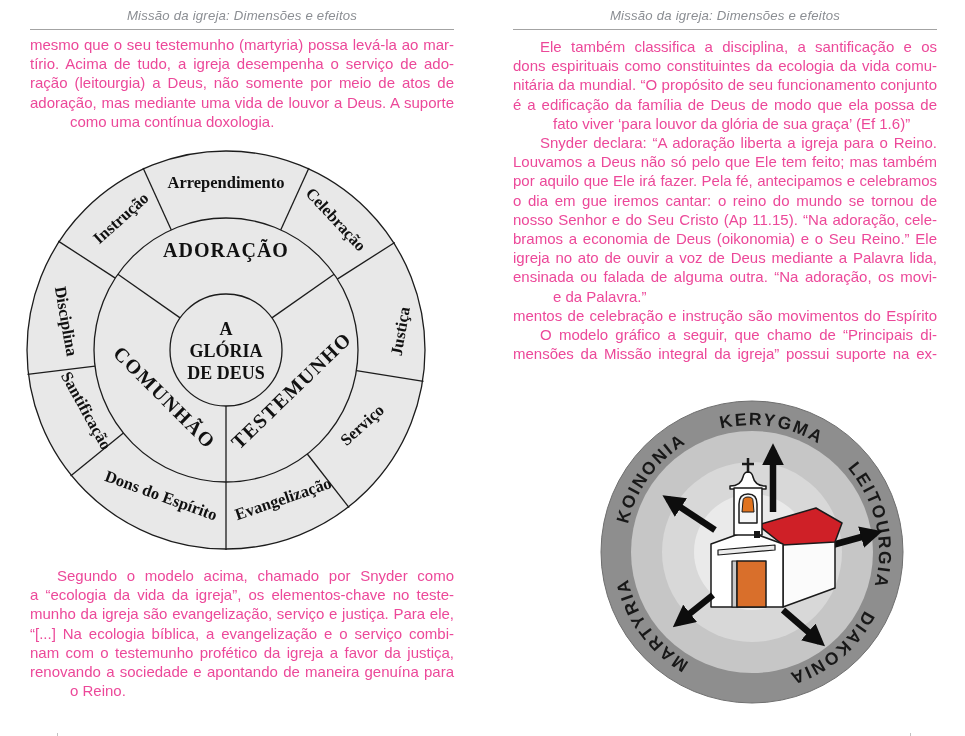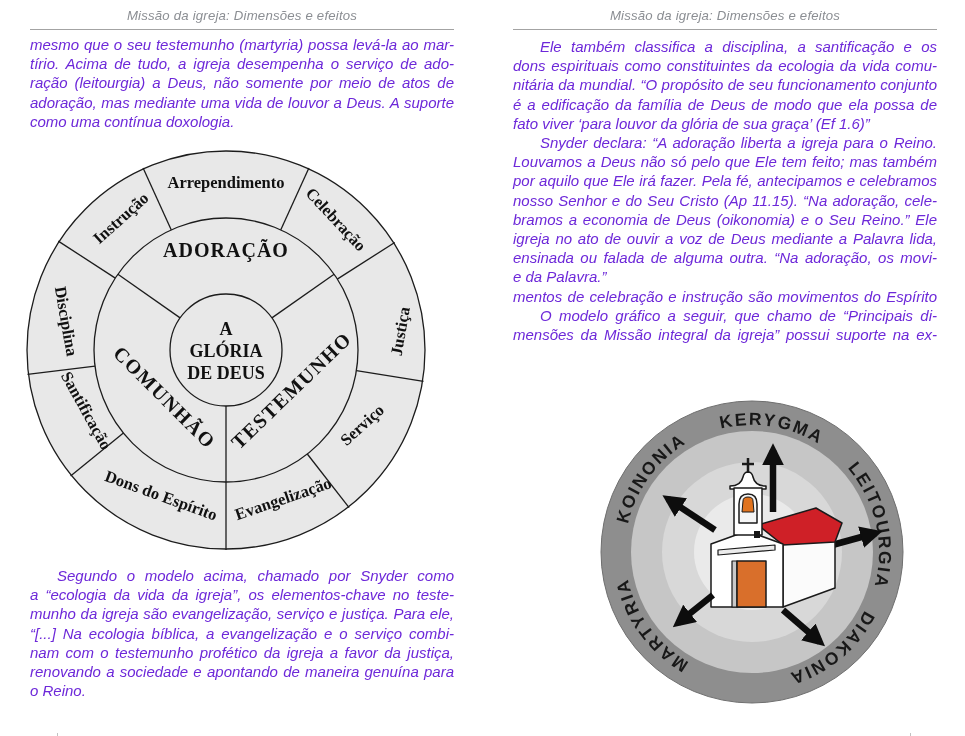--- a/index.html
+++ b/index.html
@@ -11,23 +11,23 @@
   .page { position:absolute; top:0; width:424px; height:648px; }
   #page-left  { left:30px; }
   #page-right { left:513px; }
 
   .running-header {
     position:absolute; top:8px; left:0; width:424px; text-align:center;
     font-style:italic; font-size:13.2px; color:#8b8e93; letter-spacing:.2px;
     padding-bottom:6px; border-bottom:1px solid #a3a3a3;
   }
 
-  .body-text { position:absolute; left:0; width:424px; font-size:15px; line-height:19.2px; color:#6d28d9;font-style:italic; }
+  .body-text { position:absolute; left:0; width:424px; font-size:15px; line-height:19.2px; color:#ec4899; }
   .line { text-align:justify; text-align-last:justify; white-space:normal; }
-  .line.last { text-align-last:auto; }
+  .line.last { text-align-last:auto;margin-left:40px; }
   .para.indented .line:first-child { text-indent:27px; }
 
   .diagram { position:absolute; }
   #diagram-left  { left:-14px; top:140px; }
   #diagram-right { left:79px;  top:392px; }
 
   .page-footer {
     position:absolute; top:695px; display:flex; align-items:center; gap:9px;
     color:#70757c;
     margin-top:38px;
@@ -126,20 +126,21 @@
         <div class="line">Ele também classifica a disciplina, a santificação e os</div>
         <div class="line">dons espirituais como constituintes da ecologia da vida comu-</div>
         <div class="line">nitária da mundial. “O propósito de seu funcionamento conjunto</div>
         <div class="line">é a edificação da família de Deus de modo que ela possa de</div>
         <div class="line last">fato viver ‘para louvor da glória de sua graça’ (Ef 1.6)”</div>
       </div>
     <div class="para indented">
         <div class="line">Snyder declara: “A adoração liberta a igreja para o Reino.</div>
         <div class="line">Louvamos a Deus não só pelo que Ele tem feito; mas também</div>
         <div class="line">por aquilo que Ele irá fazer. Pela fé, antecipamos e celebramos</div>
+        <div class="line">o dia em gue iremos cantar: o reino do mundo se tornou de</div>
         <div class="line">nosso Senhor e do Seu Cristo (Ap 11.15). “Na adoração, cele-</div>
         <div class="line">bramos a economia de Deus (oikonomia) e o Seu Reino.” Ele</div>
         <div class="line">igreja no ato de ouvir a voz de Deus mediante a Palavra lida,</div>
         <div class="line">ensinada ou falada de alguma outra. “Na adoração, os movi-</div>
         <div class="line last">e da Palavra.”</div>
         <div class="line">mentos de celebração e instrução são movimentos do Espírito</div>
       </div>
     <div class="para indented">
         <div class="line">O modelo gráfico a seguir, que chamo de “Principais di-</div>
         <div class="line">mensões da Missão integral da igreja” possui suporte na ex-</div>

